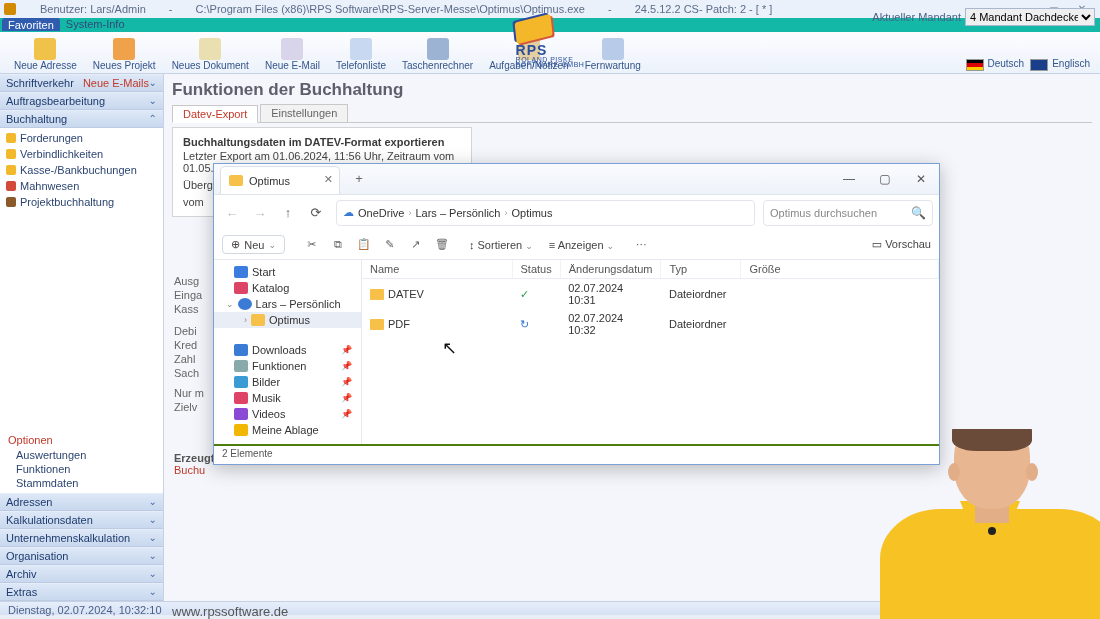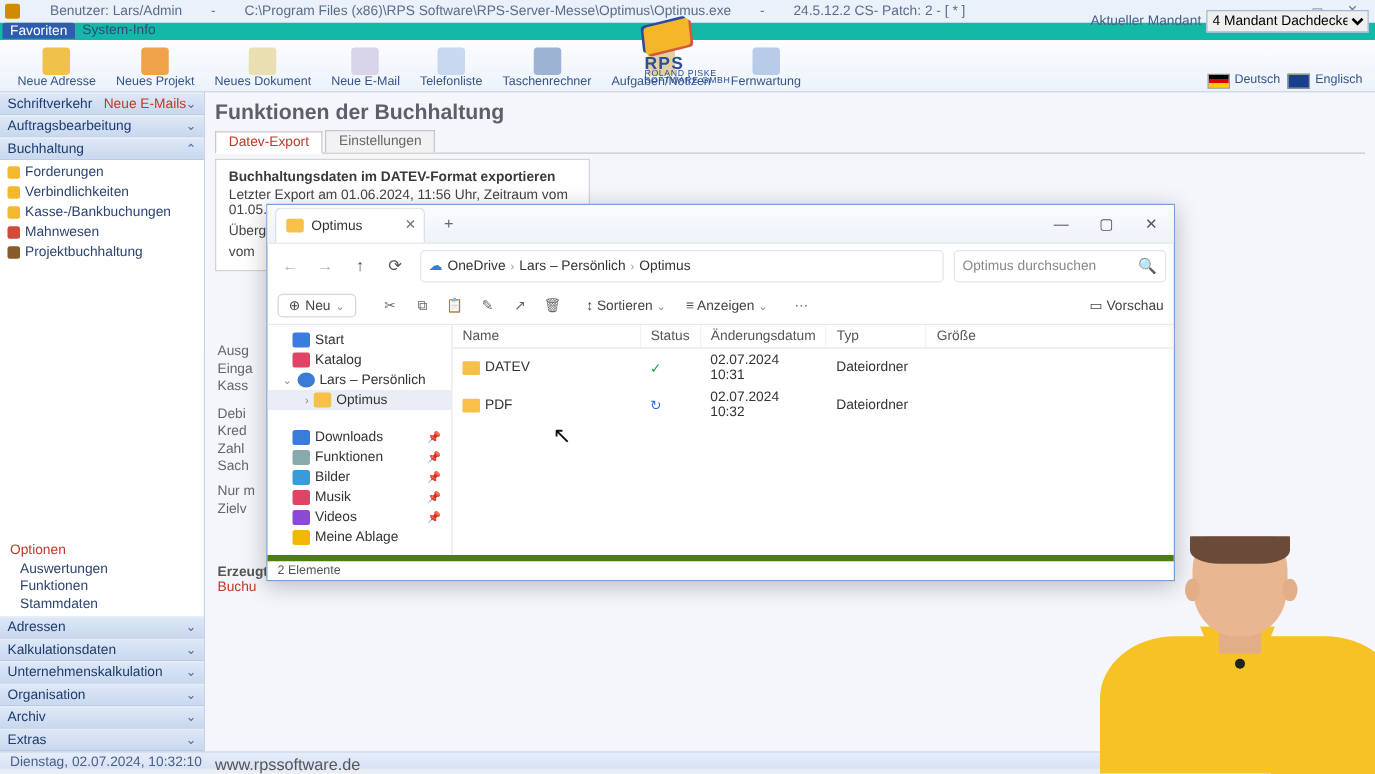--- a/index.html
+++ b/index.html
@@ -90,21 +90,21 @@
   .etree { width: 148px; border-right: 1px solid #e6e9ef; overflow: auto; padding: 4px 0; }
   .tnode { padding: 2px 4px 2px 20px; font-size: 11px; color: #333; position: relative; display: flex; align-items: center; }
   .tnode .ticon2 { width: 14px; height: 12px; margin-right: 4px; display: inline-block; border-radius: 2px; }
   .tnode.sel { background: #e9eef6; }
   .tnode .pin { margin-left: auto; color: #aaa; font-size: 9px; padding-right: 4px; }
   .elist { flex: 1; overflow: auto; }
   .elist table { width: 100%; border-collapse: collapse; font-size: 11px; }
   .elist th { text-align: left; font-weight: normal; color: #555; padding: 3px 8px; border-bottom: 1px solid #e9ecf2; border-right: 1px solid #f0f2f6; }
   .elist td { padding: 3px 8px; color: #333; }
   .fico { width: 14px; height: 11px; background: #f6c049; display: inline-block; border-radius: 1px; margin-right: 4px; vertical-align: middle; }
-  .estatus { height: 20px; border-top: 5px solid #4d7c0f; padding: 2px 8px; font-size: 10px; color: #555; }
+  .estatus { height: 20px; border-top: 2px solid #4d7c0f; padding: 2px 8px; font-size: 10px; color: #555; }
   .cursor { position: absolute; left: 442px; top: 337px; z-index: 60; font-size: 18px; color: #111; pointer-events: none; }
   .presenter { position: absolute; right: 0; bottom: 0; width: 260px; height: 190px; z-index: 100; overflow:hidden; }
   .presenter .shirt { position:absolute; bottom:0; left:40px; width:240px; height:110px; background:#f6c224; border-radius:60px 60px 0 0 / 50px 50px 0 0; }
   .presenter .collar { position:absolute; bottom:88px; left:120px; width:60px; height:30px; background:#f6c224; clip-path: polygon(0 0, 100% 0, 80% 100%, 50% 60%, 20% 100%); }
   .presenter .neck { position:absolute; bottom:96px; left:135px; width:34px; height:24px; background:#e2ae87; }
   .presenter .head { position:absolute; bottom:110px; left:114px; width:76px; height:88px; background:#e8b691; border-radius:40% 40% 45% 45%; }
   .presenter .hair { position:absolute; bottom:168px; left:112px; width:80px; height:36px; background:#6a4a38; border-radius:44% 44% 30% 30%; }
   .presenter .ear { position:absolute; bottom:138px; width:12px; height:18px; background:#e2ae87; border-radius:50%; }
   .presenter .ear.l { left:108px; } .presenter .ear.r { left:186px; }
   .presenter .mic { position:absolute; bottom:84px; left:148px; width:8px; height:8px; background:#222; border-radius:50%; }

